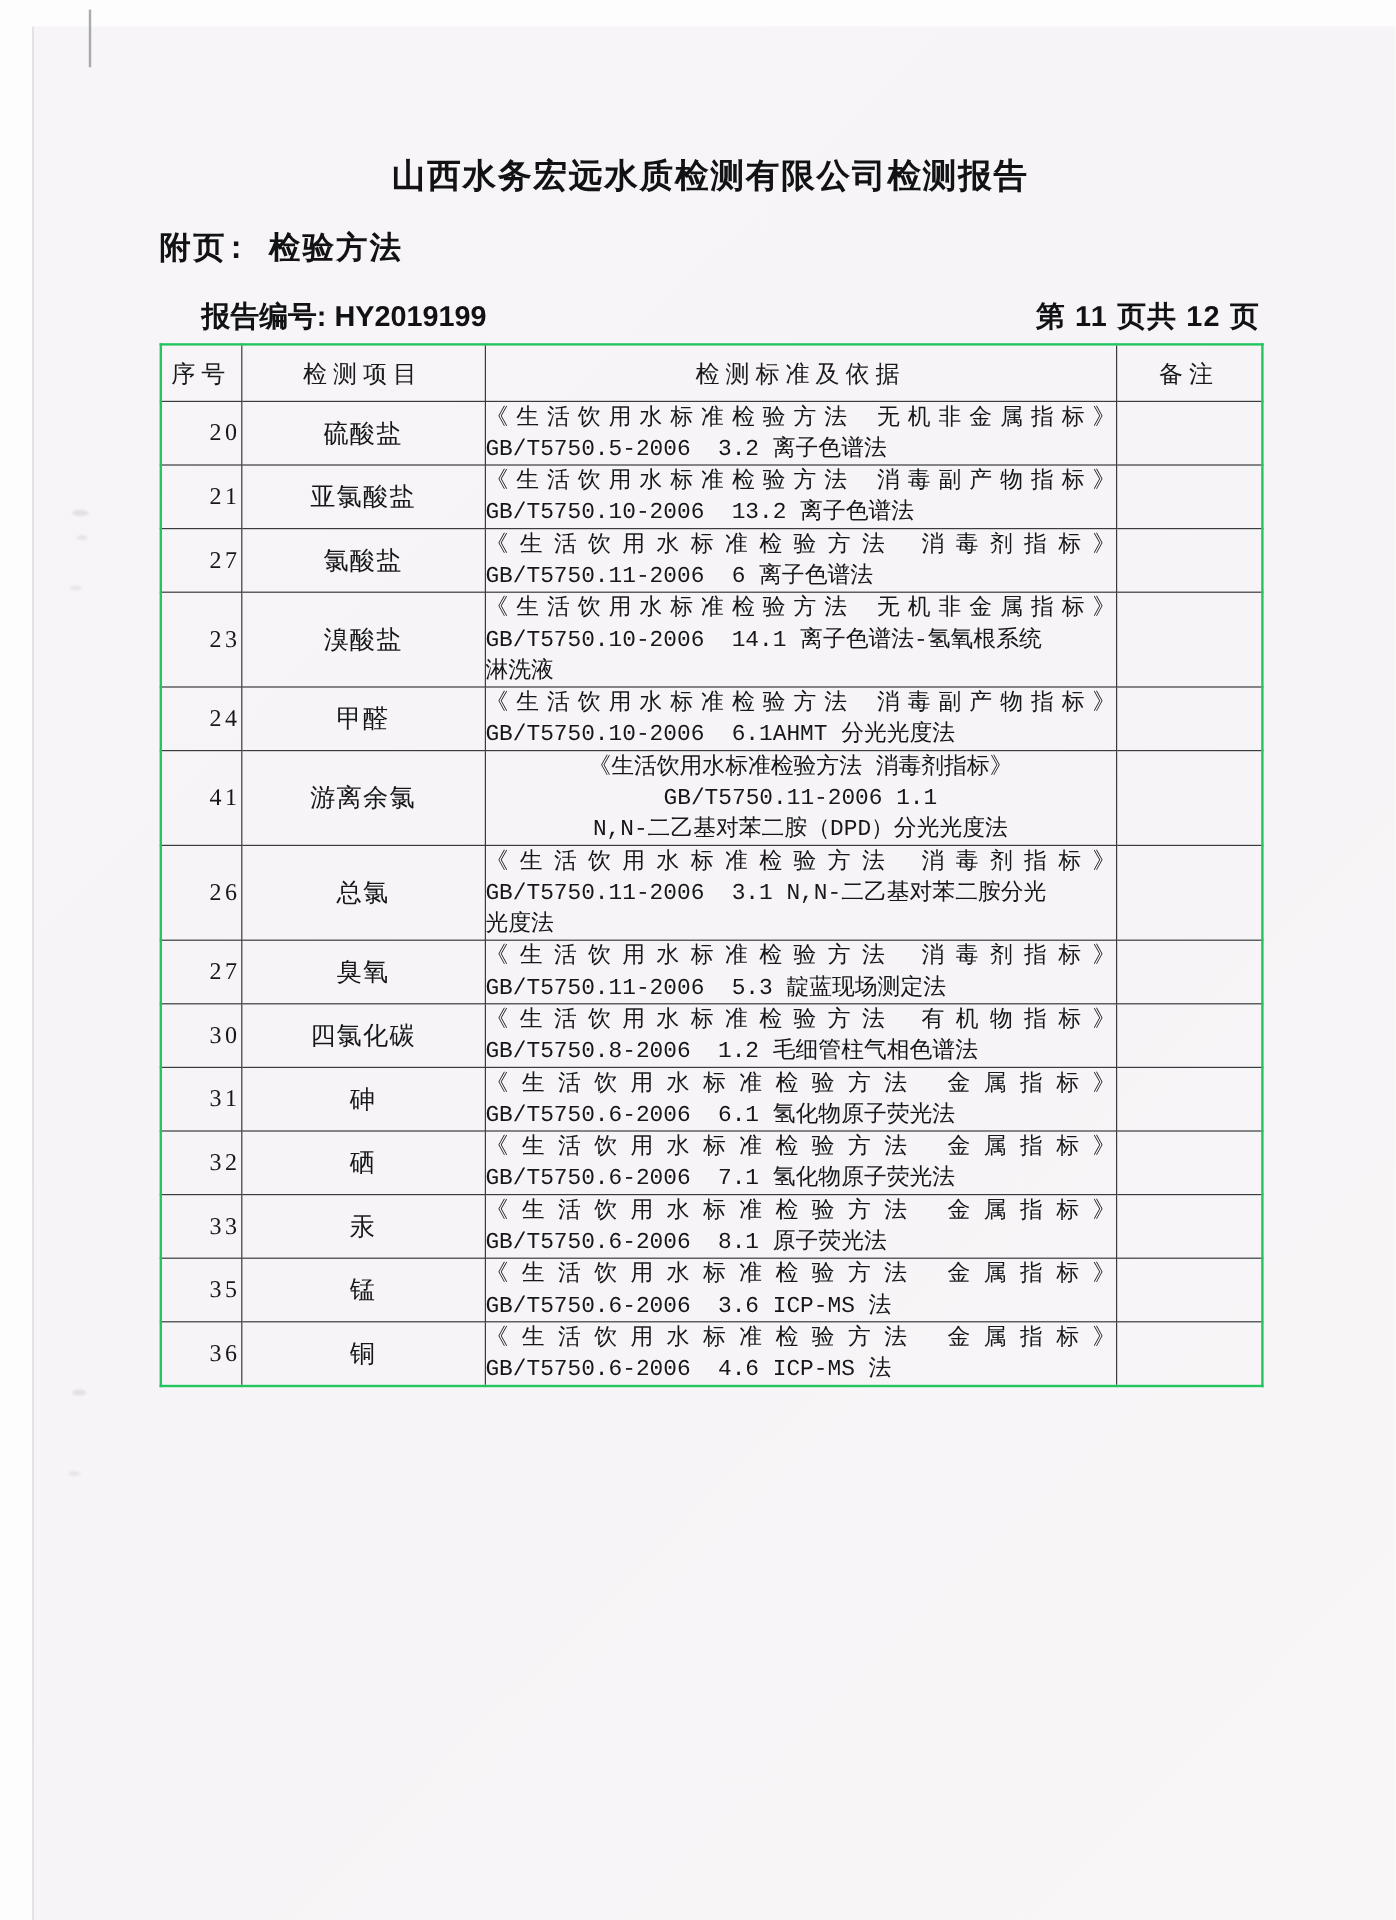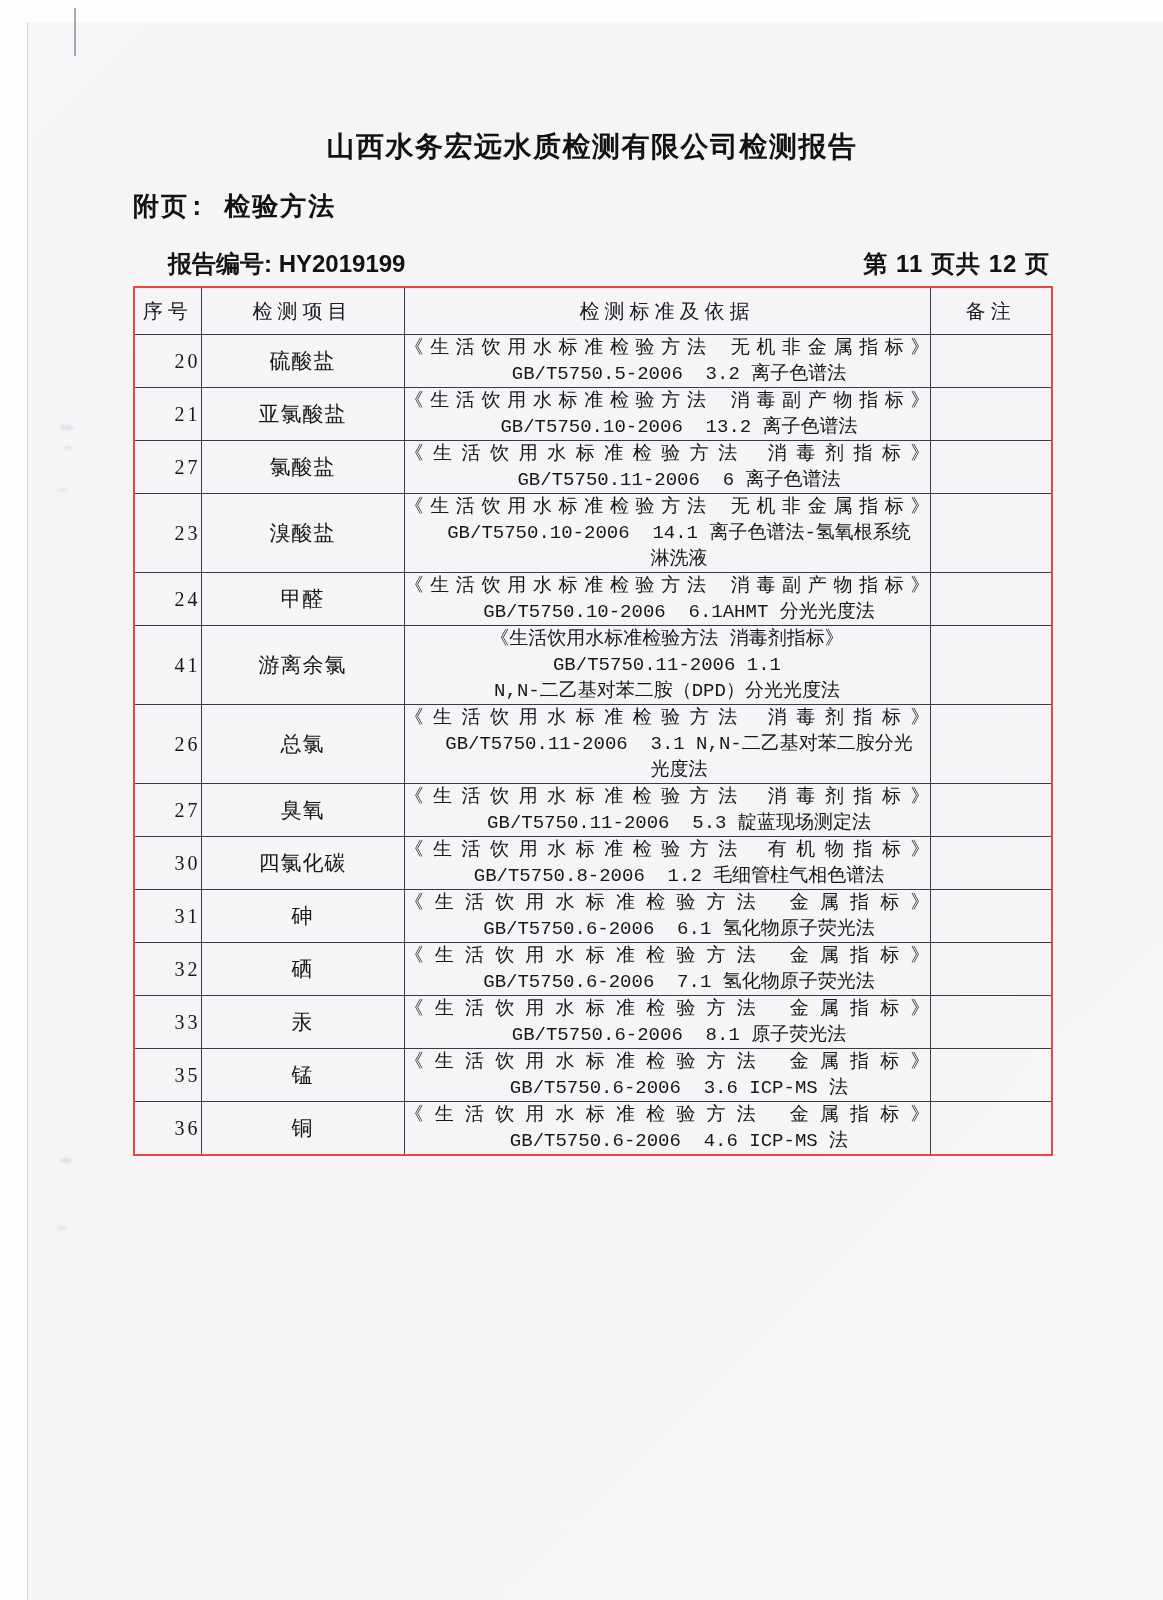--- a/index.html
+++ b/index.html
@@ -46,34 +46,34 @@
 
   table.methods{
     position:absolute;left:133px;top:286px;width:918px;
     border-collapse:collapse;table-layout:fixed;
   }
   table.methods th, table.methods td{
     border:1.5px solid #3a3a40;
     vertical-align:middle;
     padding:0;
   }
-  table.methods{border:2px solid #ef4444;}
+  table.methods{border:2px solid #22c55e;}
   th{
     height:46px;font-weight:normal;font-size:20px;letter-spacing:5px;
     text-align:center;color:#1a1a1e;
   }
   td.no-cell{text-align:right;font-size:20px;letter-spacing:3px;}
   td.item-cell{text-align:center;font-size:21px;letter-spacing:1px;}
   td.std-cell{padding:4px 9px;}
   td.remark-cell{}
   .std-line{
     font-size:19px;line-height:26px;white-space:pre-wrap;color:#17171a;font-family:Liberation Mono, monospace;
   }
   .j-line{text-align:justify;text-align-last:justify;}
-  .l-line{text-align:center;margin-left:24px;}
+  .l-line{text-align:left;}
   .c-line{text-align:center;}
 </style>
 </head>
 <body>
 
 <div class="paper"></div>
 <div class="edge-tick"></div>
 <div class="smudge s1"></div>
 <div class="smudge s2"></div>
 <div class="smudge s3"></div>

